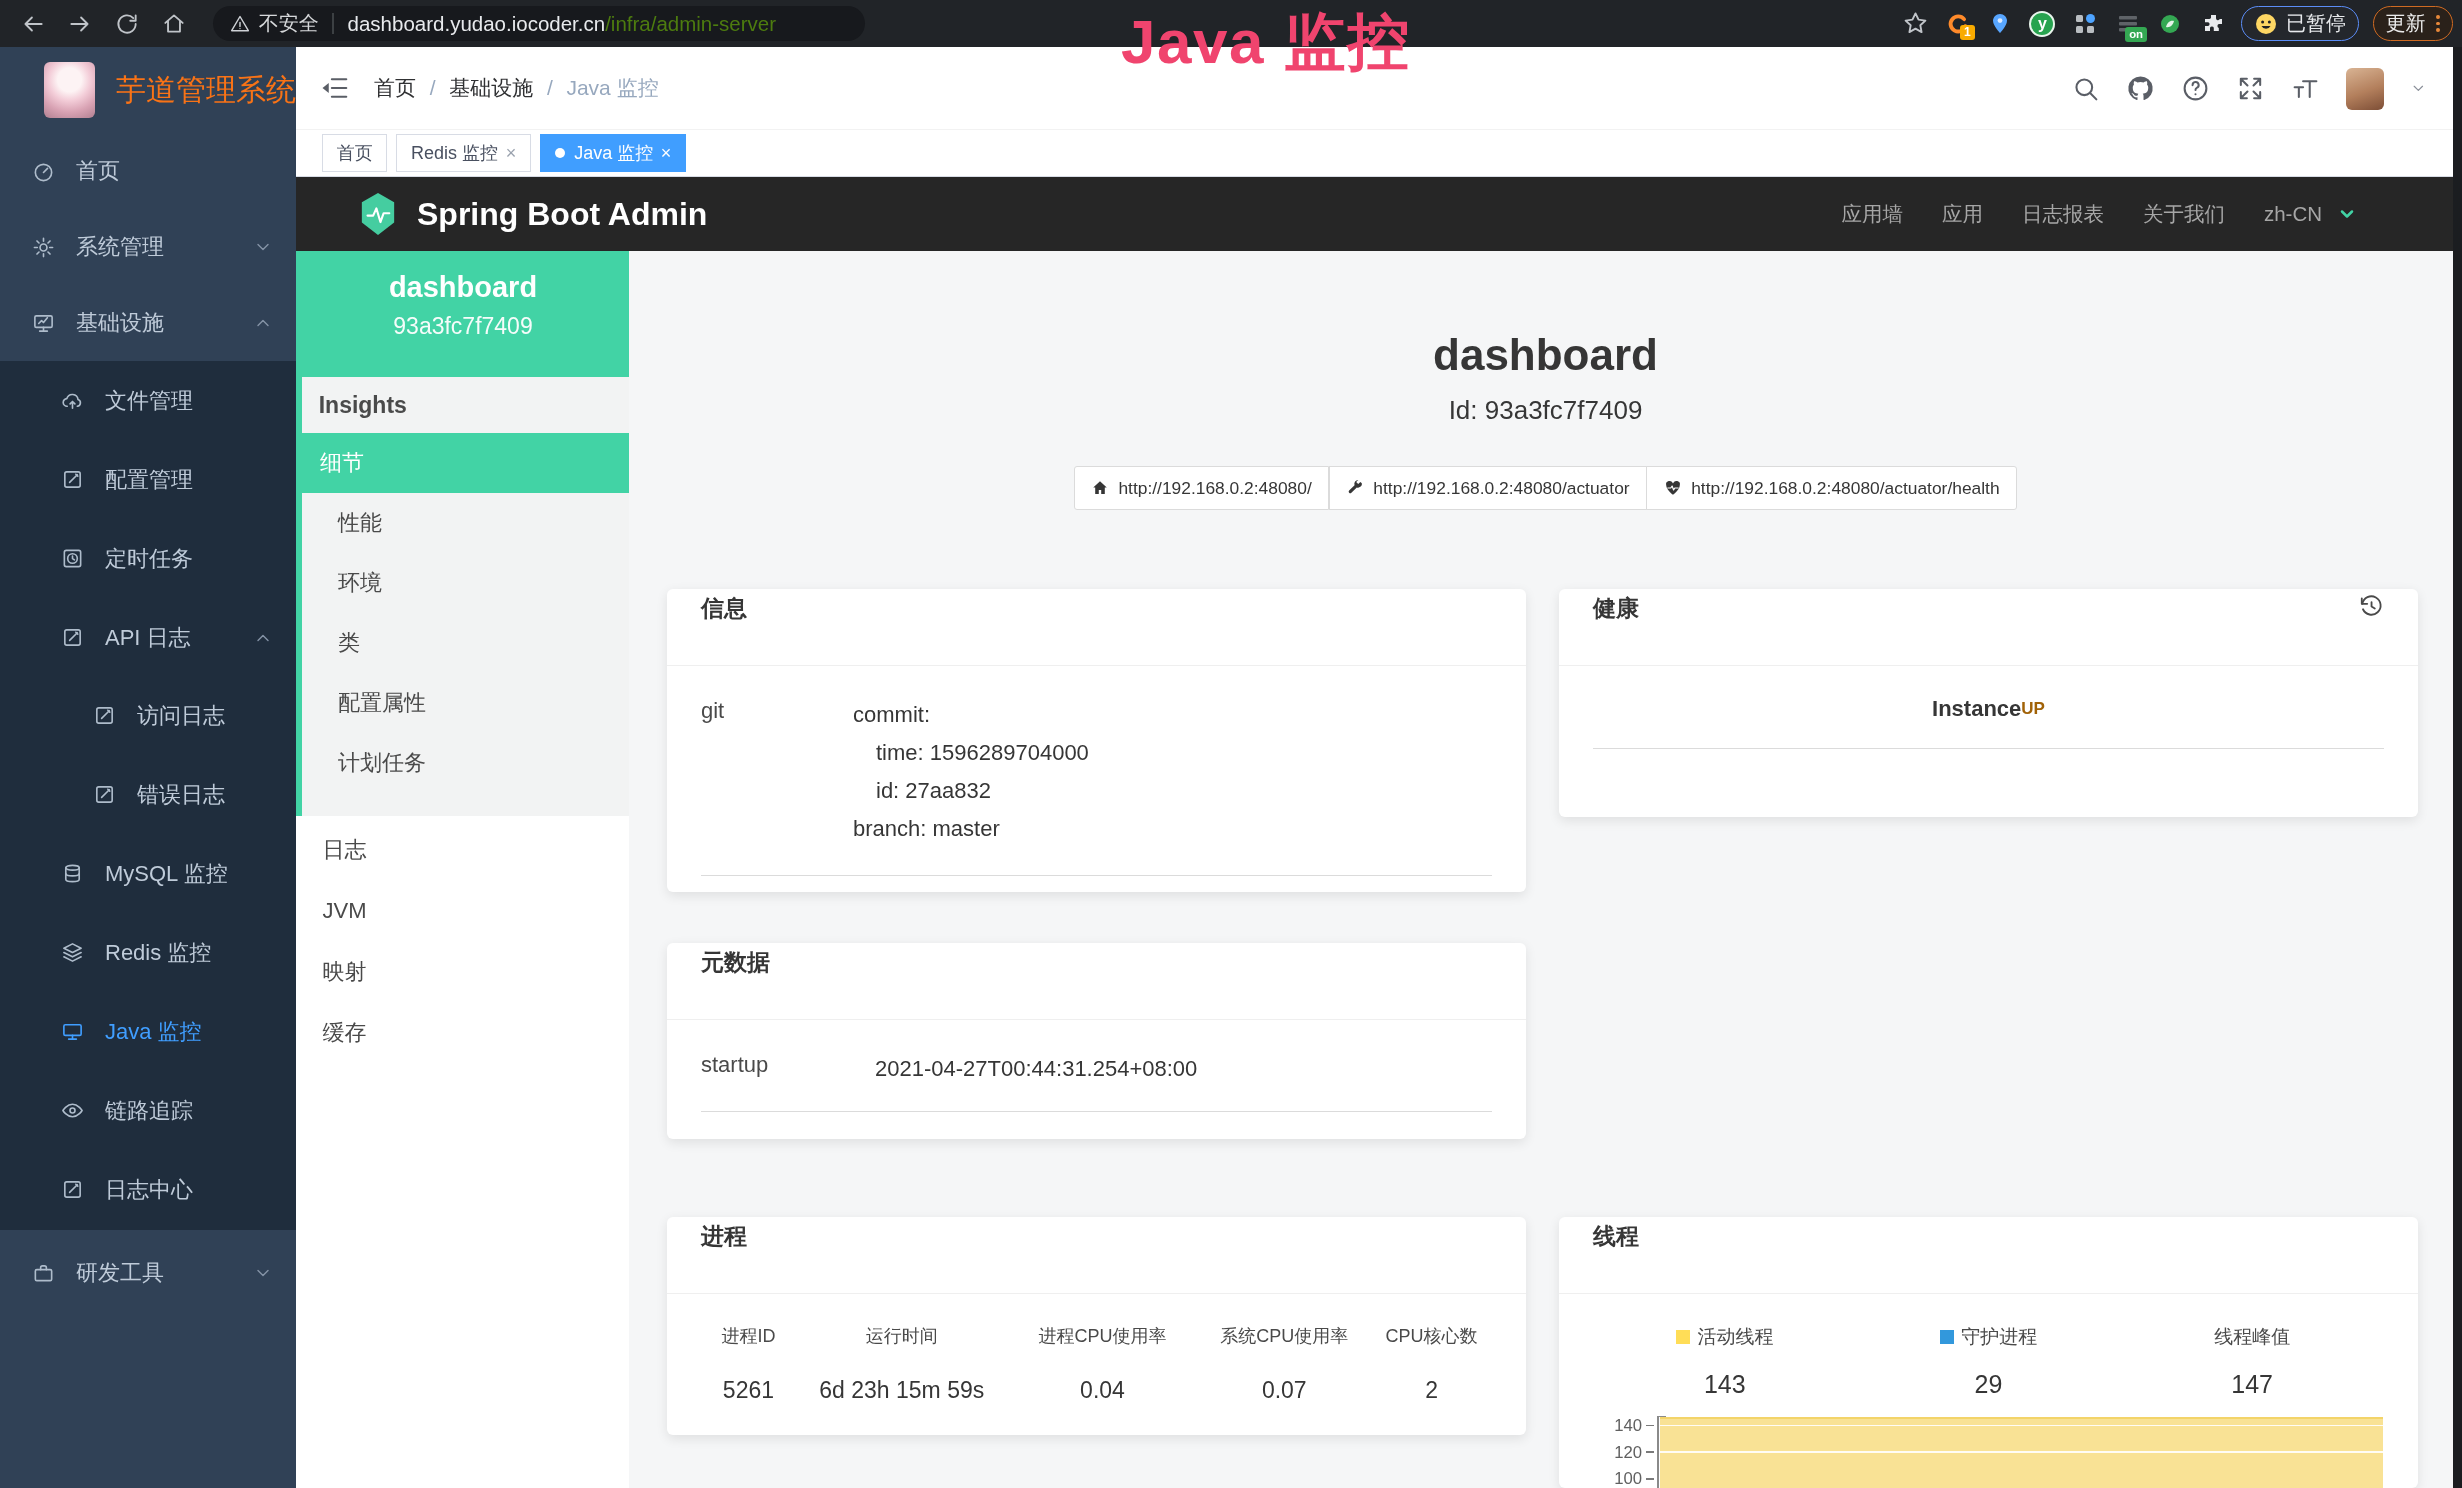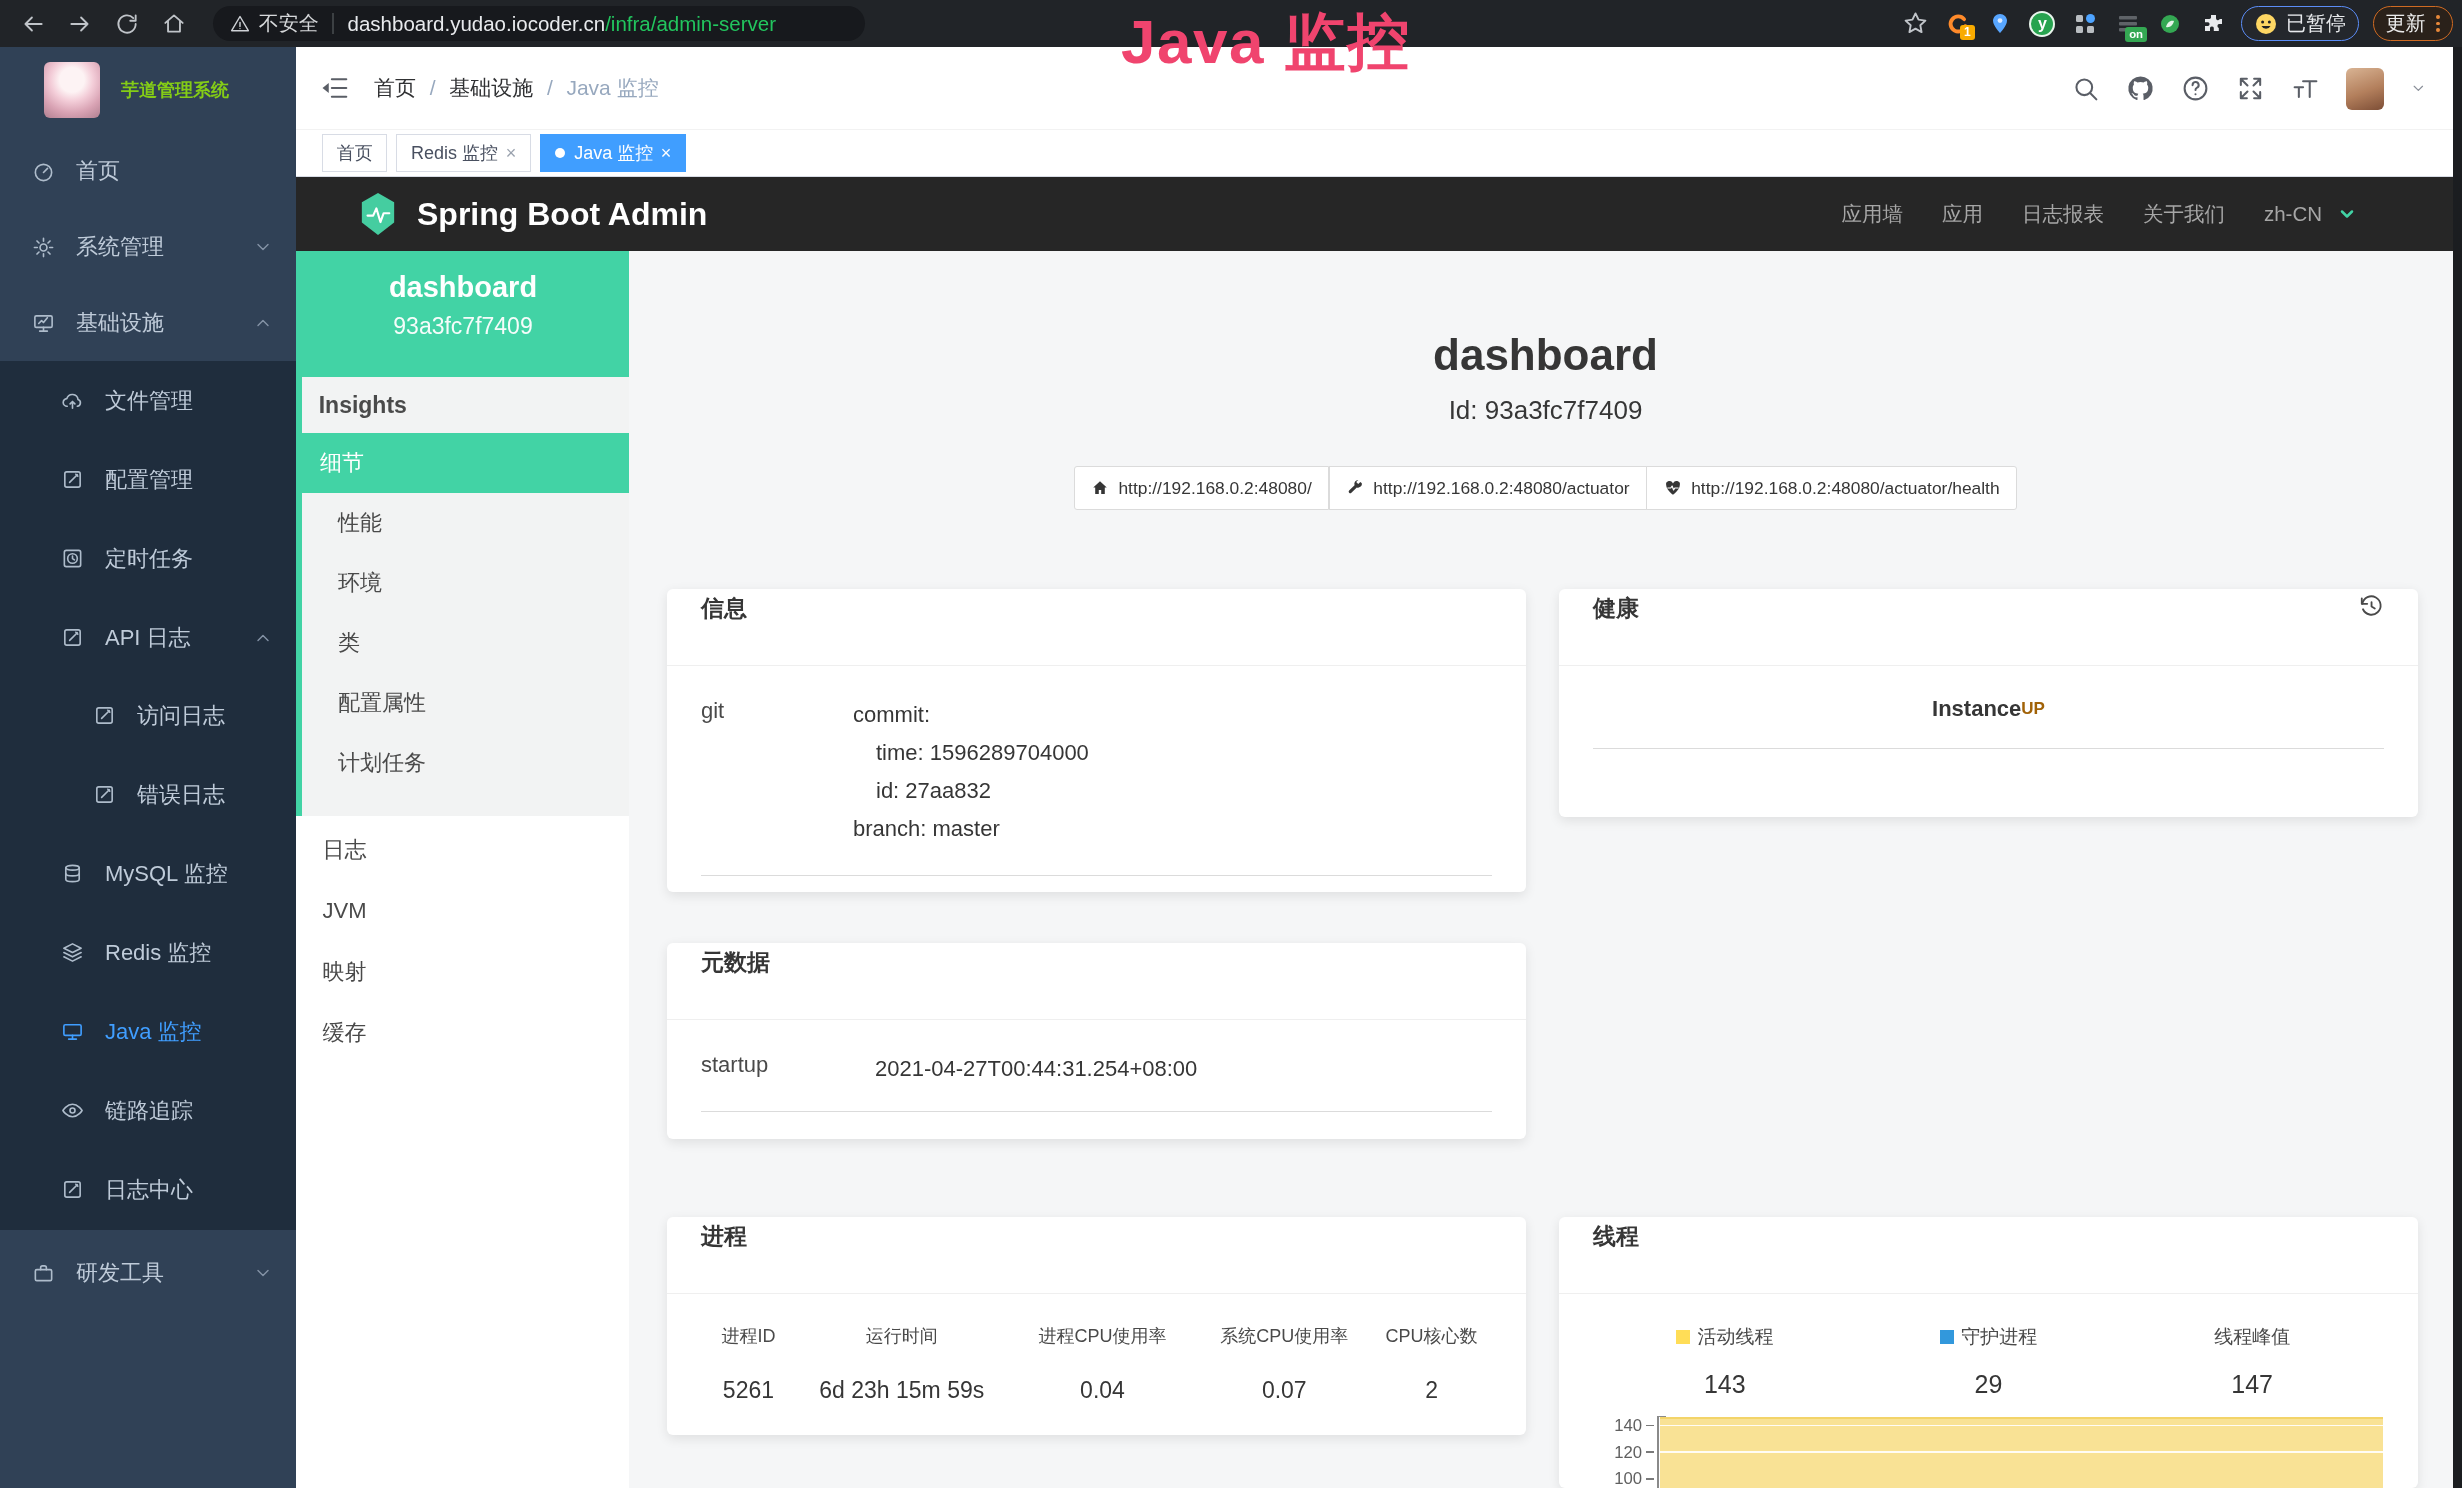--- a/index.html
+++ b/index.html
@@ -9,42 +9,42 @@
 
   
   #browser-bar{position:absolute;left:0;top:0;width:2462px;height:47px;background:#212428;display:flex;align-items:center}
   .bicon{color:#c0c4c9;width:26px;height:26px;flex:0 0 auto;cursor:pointer}
   #back-i{margin-left:20px}.bsp{margin-left:21px}
   #url-pill{margin-left:26px;width:652px;height:35px;border-radius:17.4px;background:#17191d;display:flex;align-items:center;padding:0 16.7px;color:#d6d8da}
   #url-pill .warn{width:20px;height:20px;color:#cfd2d6}
   #sec-label{font-size:20px;margin-left:9px;white-space:nowrap}
   .vsep{width:1.5px;height:21px;background:#3c4043;margin:0 13.7px}
   #url-domain{font-size:20.5px;color:#e8eaed;white-space:nowrap}
-  #url-path{font-size:20.5px;color:#22c55e;white-space:nowrap}
+  #url-path{font-size:20.5px;color:#4d7c0f;white-space:nowrap}
   #ext-zone{position:absolute;right:9px;top:0;height:47px;display:flex;align-items:center;gap:13.7px}
   .ext{width:29px;height:29px;position:relative;display:flex;align-items:center;justify-content:center;cursor:pointer}
   .badge1{position:absolute;right:-3px;bottom:-2.3px;background:#f9ab00;color:#fff;font-size:12px;line-height:15px;padding:0 3.8px;border-radius:3px;font-weight:700}
   .badge-on{position:absolute;right:-4.6px;bottom:-3.8px;background:#34a853;color:#fff;font-size:11.4px;line-height:15px;padding:0 3.8px;border-radius:3px;font-weight:700}
   .ycir{width:26px;height:26px;border-radius:50%;background:#27a34f;border:2.3px solid #e8f5ec;color:#fff;font-size:16px;font-weight:700;display:flex;align-items:center;justify-content:center}
   .chip{height:35px;border-radius:17.4px;display:flex;align-items:center;padding:0 12px;gap:7.6px;cursor:pointer}
   #paused-chip{border:1.9px solid #5b8df7;background:#24272c;color:#e8eaed;font-size:20px}
   #update-chip{border:1.9px solid #cf6a22;background:#2a211a;color:#ebebeb;font-size:20px;gap:10.6px}
   .dots{display:flex;flex-direction:column;gap:3px}
   .dots i{width:3.8px;height:3.8px;border-radius:50%;background:#e8883a}
 
   
   #annotation{position:absolute;left:1121px;top:0;width:394px;height:91px;z-index:60;color:#f0446e;
     font-size:62px;font-weight:700;letter-spacing:1.5px;line-height:83px;text-align:left;pointer-events:none}
 
   
   #main-sidebar{position:absolute;left:0;top:47px;width:296px;height:1442px;background:#304156;overflow:hidden}
   #logo-row{position:absolute;top:0;left:0;width:100%;height:86px;display:flex;align-items:center}
   #logo-img{width:56px;height:56px;margin-left:44px;border-radius:6px;background:
     radial-gradient(circle at 50% 32%,#fdf3f4 0 26%,#f3cdd8 45%,#d9a3b4 70%,#b07f90 100%)}
-  #app-title{color:#84cc16;font-size:18px;font-weight:700;margin-left:21px;white-space:nowrap}
+  #app-title{color:#f97316;font-size:30px;font-weight:400;margin-left:21px;white-space:nowrap}
   .nav-row{position:absolute;left:0;width:100%;height:76px;display:flex;align-items:center;color:#bfcbd9;font-size:22px;cursor:pointer;white-space:nowrap}
   .nav-row .ic{width:23px;height:23px;margin-left:32px;margin-right:21px;flex:0 0 auto;color:#aebccb}
   #submenu{position:absolute;top:314px;left:0;width:100%;height:869px;background:#1f2d3d}
   #submenu .nav-row{height:79px}
   #submenu .lvl2 .ic{margin-left:61px}
   #submenu .lvl3 .ic{margin-left:93px}
   .nav-row.active{color:#409eff}
   .nav-row.active .ic{color:#409eff}
   .chev{position:absolute;right:23px;width:20px;height:20px;color:#8392a5}
 

